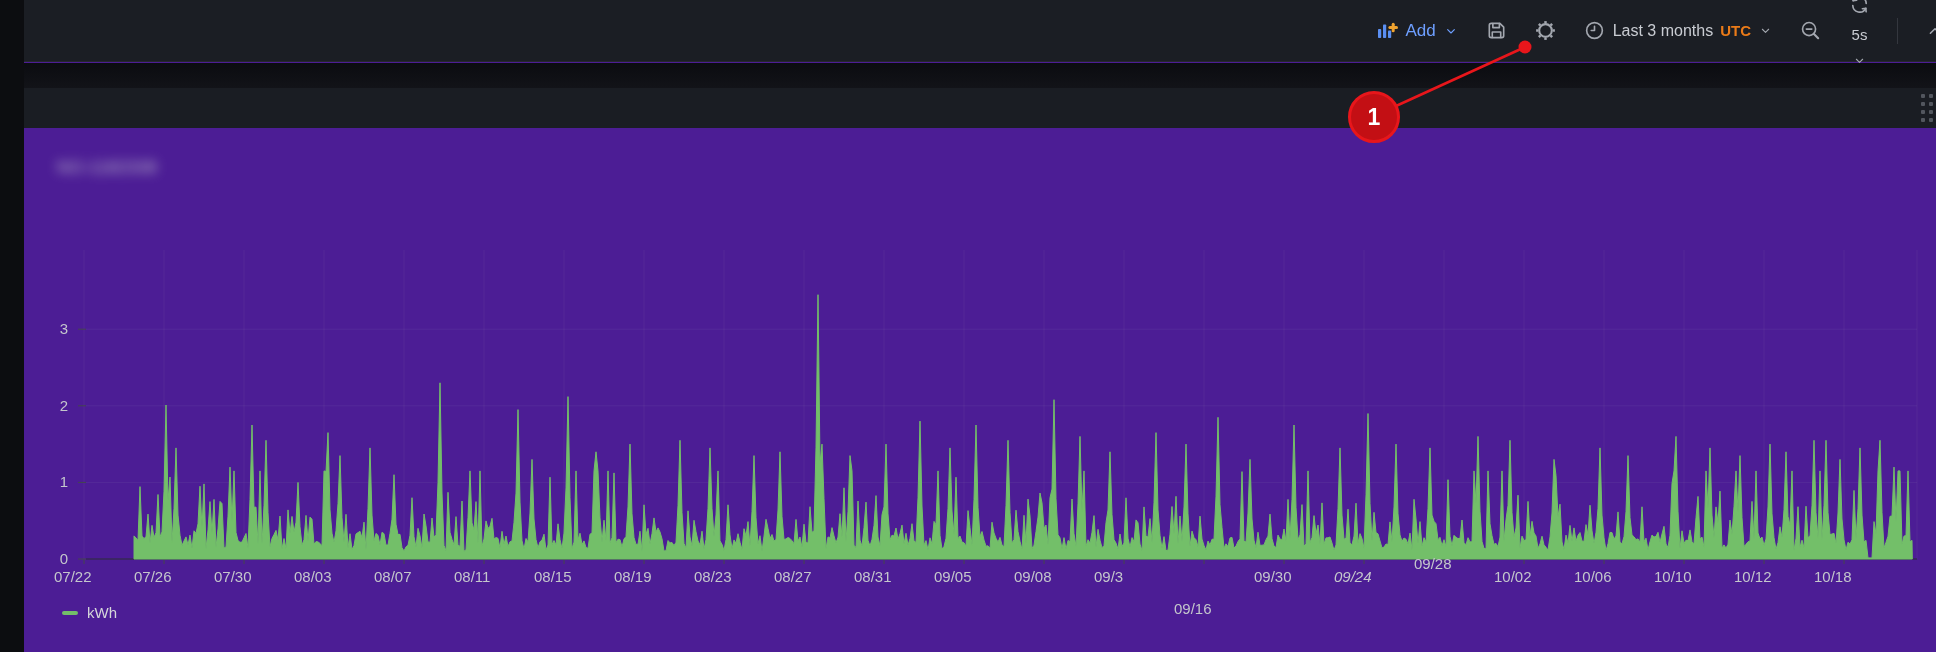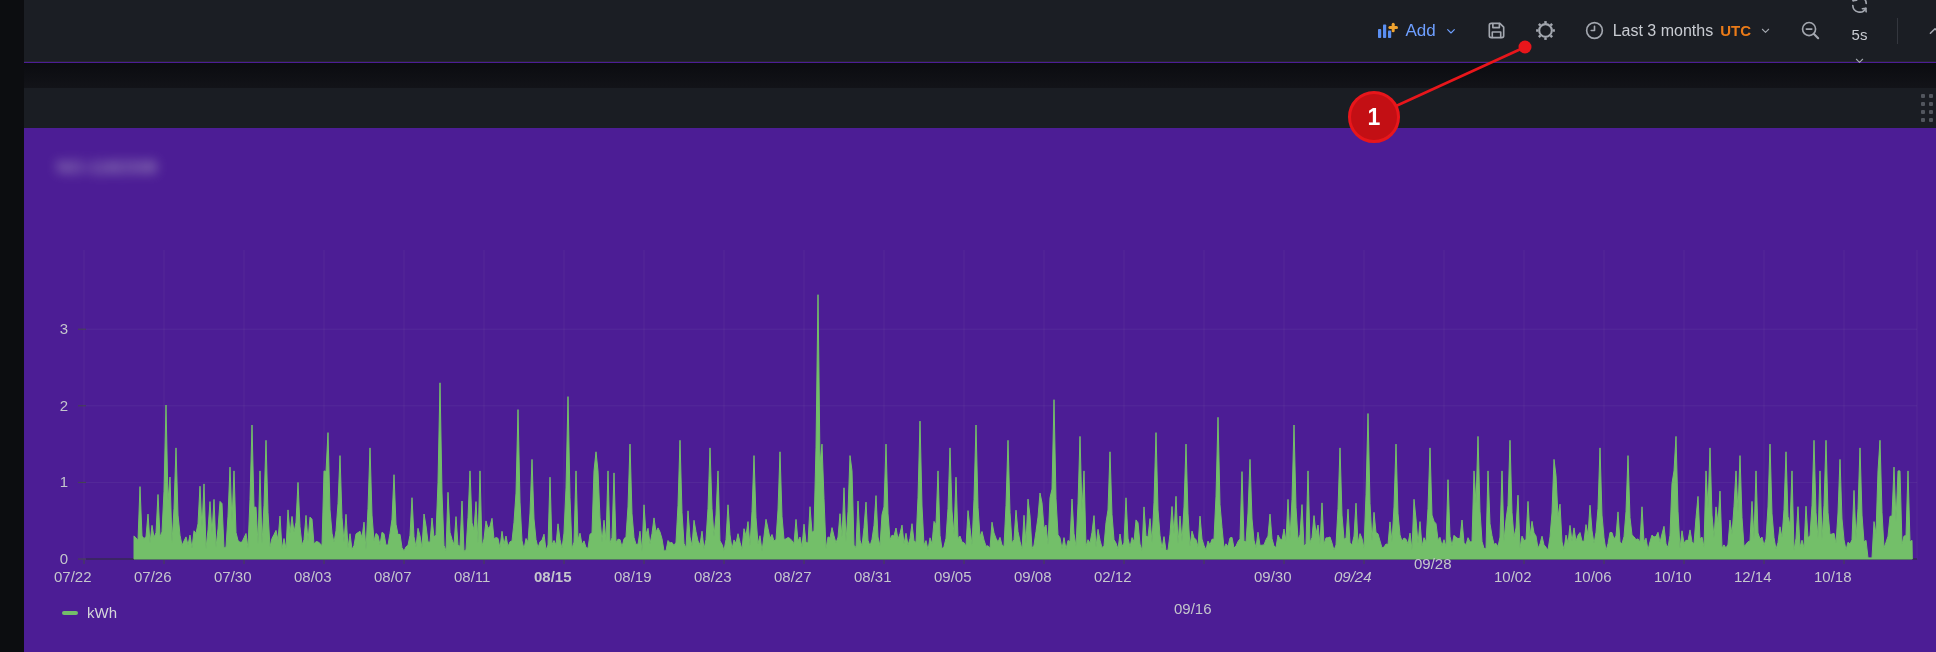--- a/index.html
+++ b/index.html
@@ -237,36 +237,36 @@
       <path d="M 110.0 559 L 110.0 535.9 L 112.0 538.0 L 114.0 540.3 L 116.0 486.6 L 118.0 536.1 L 120.0 538.5 L 122.0 536.8 L 124.0 514.1 L 126.0 543.1 L 128.0 525.3 L 130.0 537.5 L 132.0 532.6 L 134.0 494.5 L 136.0 536.9 L 138.0 531.9 L 140.0 491.3 L 142.0 405.0 L 144.0 500.5 L 146.0 477.0 L 148.0 542.3 L 150.0 508.4 L 152.0 447.9 L 154.0 515.1 L 156.0 535.2 L 158.0 545.4 L 160.0 541.0 L 162.0 536.9 L 164.0 545.0 L 166.0 535.1 L 168.0 548.4 L 170.0 530.8 L 172.0 533.4 L 174.0 523.8 L 176.0 486.2 L 178.0 528.1 L 180.0 483.9 L 182.0 548.8 L 184.0 529.9 L 186.0 501.6 L 188.0 533.3 L 190.0 499.4 L 192.0 547.3 L 194.0 528.8 L 196.0 501.4 L 198.0 503.6 L 200.0 548.1 L 202.0 546.9 L 204.0 516.1 L 206.0 467.1 L 208.0 521.6 L 210.0 470.9 L 212.0 532.5 L 214.0 540.6 L 216.0 542.3 L 218.0 542.1 L 220.0 537.7 L 222.0 533.5 L 224.0 548.2 L 226.0 499.3 L 228.0 425.0 L 230.0 507.3 L 232.0 507.1 L 234.0 543.7 L 236.0 470.9 L 238.0 544.0 L 240.0 505.4 L 242.0 440.3 L 244.0 512.5 L 246.0 547.1 L 248.0 538.4 L 250.0 534.6 L 252.0 530.4 L 254.0 540.2 L 256.0 516.0 L 258.0 549.0 L 260.0 538.5 L 262.0 548.8 L 264.0 509.9 L 266.0 533.5 L 268.0 516.4 L 270.0 532.1 L 272.0 522.2 L 274.0 482.4 L 276.0 526.8 L 278.0 545.2 L 280.0 539.7 L 282.0 515.4 L 284.0 540.9 L 286.0 517.1 L 288.0 519.2 L 290.0 544.2 L 292.0 541.6 L 294.0 541.9 L 296.0 543.4 L 298.0 545.8 L 300.0 470.9 L 302.0 471.6 L 304.0 432.6 L 306.0 509.9 L 308.0 533.2 L 310.0 542.4 L 312.0 530.7 L 314.0 503.6 L 316.0 455.6 L 318.0 517.7 L 320.0 541.9 L 322.0 514.3 L 324.0 547.9 L 326.0 533.7 L 328.0 549.6 L 330.0 545.5 L 332.0 534.0 L 334.0 532.6 L 336.0 531.3 L 338.0 537.8 L 340.0 522.1 L 342.0 549.5 L 344.0 508.4 L 346.0 447.9 L 348.0 515.1 L 350.0 540.9 L 352.0 533.4 L 354.0 535.3 L 356.0 545.0 L 358.0 532.3 L 360.0 533.7 L 362.0 545.1 L 364.0 545.0 L 366.0 533.3 L 368.0 519.2 L 370.0 474.7 L 372.0 524.2 L 374.0 534.6 L 376.0 534.3 L 378.0 547.7 L 380.0 551.0 L 382.0 546.8 L 384.0 545.3 L 386.0 535.3 L 388.0 497.7 L 390.0 536.7 L 392.0 546.9 L 394.0 528.3 L 396.0 535.8 L 398.0 548.1 L 400.0 514.0 L 402.0 525.8 L 404.0 542.0 L 406.0 542.2 L 408.0 518.0 L 410.0 537.0 L 412.0 534.8 L 414.0 482.4 L 416.0 382.8 L 418.0 493.0 L 420.0 545.4 L 422.0 550.7 L 424.0 492.3 L 426.0 532.3 L 428.0 539.4 L 430.0 544.8 L 432.0 516.6 L 434.0 545.4 L 436.0 546.2 L 438.0 501.0 L 440.0 551.2 L 442.0 549.7 L 444.0 517.6 L 446.0 470.9 L 448.0 522.9 L 450.0 529.9 L 452.0 501.6 L 454.0 542.9 L 456.0 470.9 L 458.0 546.2 L 460.0 539.0 L 462.0 520.9 L 464.0 528.4 L 466.0 526.2 L 468.0 518.3 L 470.0 539.1 L 472.0 537.5 L 474.0 538.3 L 476.0 548.1 L 478.0 531.3 L 480.0 544.4 L 482.0 536.0 L 484.0 546.5 L 486.0 541.8 L 488.0 541.0 L 490.0 522.3 L 492.0 493.1 L 494.0 409.6 L 496.0 502.1 L 498.0 540.8 L 500.0 549.1 L 502.0 538.5 L 504.0 541.9 L 506.0 513.0 L 508.0 459.4 L 510.0 519.0 L 512.0 539.5 L 514.0 547.8 L 516.0 541.8 L 518.0 540.1 L 520.0 534.2 L 522.0 550.1 L 524.0 545.0 L 526.0 477.2 L 528.0 544.7 L 530.0 540.5 L 532.0 545.1 L 534.0 523.8 L 536.0 539.6 L 538.0 548.6 L 540.0 533.1 L 542.0 487.9 L 544.0 396.6 L 546.0 497.7 L 548.0 548.6 L 550.0 542.1 L 552.0 470.9 L 554.0 539.8 L 556.0 533.2 L 558.0 544.6 L 560.0 540.9 L 562.0 547.6 L 564.0 548.3 L 566.0 534.2 L 568.0 533.1 L 570.0 470.9 L 572.0 451.8 L 574.0 470.9 L 576.0 517.9 L 578.0 541.9 L 580.0 520.2 L 582.0 540.7 L 584.0 470.9 L 586.0 542.9 L 588.0 537.8 L 590.0 472.9 L 592.0 542.6 L 594.0 539.2 L 596.0 539.6 L 598.0 546.9 L 600.0 539.0 L 602.0 536.5 L 604.0 506.9 L 606.0 444.1 L 608.0 513.8 L 610.0 537.4 L 612.0 544.4 L 614.0 544.2 L 616.0 531.2 L 618.0 551.3 L 620.0 504.8 L 622.0 534.3 L 624.0 528.3 L 626.0 544.0 L 628.0 533.7 L 630.0 517.9 L 632.0 532.0 L 634.0 527.9 L 636.0 532.0 L 638.0 538.8 L 640.0 551.0 L 642.0 550.7 L 644.0 540.5 L 646.0 542.9 L 648.0 542.5 L 650.0 545.6 L 652.0 542.3 L 654.0 505.4 L 656.0 440.3 L 658.0 512.5 L 660.0 543.4 L 662.0 548.1 L 664.0 510.8 L 666.0 537.0 L 668.0 545.9 L 670.0 520.3 L 672.0 531.8 L 674.0 541.0 L 676.0 544.9 L 678.0 531.2 L 680.0 549.1 L 682.0 539.5 L 684.0 508.4 L 686.0 447.9 L 688.0 508.4 L 690.0 536.4 L 692.0 514.9 L 694.0 470.9 L 696.0 540.9 L 698.0 544.3 L 700.0 550.6 L 702.0 539.5 L 704.0 504.8 L 706.0 534.9 L 708.0 548.8 L 710.0 539.9 L 712.0 543.3 L 714.0 533.7 L 716.0 542.3 L 718.0 549.5 L 720.0 528.7 L 722.0 536.0 L 724.0 521.6 L 726.0 546.0 L 728.0 511.5 L 730.0 455.6 L 732.0 517.7 L 734.0 543.9 L 736.0 535.7 L 738.0 551.0 L 740.0 536.1 L 742.0 519.3 L 744.0 528.4 L 746.0 538.5 L 748.0 534.5 L 750.0 541.0 L 752.0 539.5 L 754.0 510.0 L 756.0 451.8 L 758.0 516.4 L 760.0 539.4 L 762.0 539.0 L 764.0 537.5 L 766.0 538.5 L 768.0 540.7 L 770.0 543.7 L 772.0 519.4 L 774.0 541.1 L 776.0 537.0 L 778.0 547.5 L 780.0 524.2 L 782.0 542.6 L 784.0 543.0 L 786.0 506.7 L 788.0 532.3 L 790.0 531.0 L 792.0 447.2 L 794.0 294.7 L 796.0 463.0 L 798.0 444.1 L 800.0 498.6 L 802.0 549.0 L 804.0 536.9 L 806.0 538.0 L 808.0 527.6 L 810.0 535.9 L 812.0 543.0 L 814.0 537.1 L 816.0 513.7 L 818.0 537.2 L 820.0 487.8 L 822.0 541.1 L 824.0 511.5 L 826.0 455.6 L 828.0 470.9 L 830.0 545.2 L 832.0 547.4 L 834.0 501.0 L 836.0 540.1 L 838.0 546.2 L 840.0 527.6 L 842.0 502.1 L 844.0 540.3 L 846.0 546.0 L 848.0 539.3 L 850.0 525.5 L 852.0 495.6 L 854.0 537.0 L 856.0 546.1 L 858.0 514.7 L 860.0 506.9 L 862.0 444.1 L 864.0 513.8 L 866.0 539.8 L 868.0 535.2 L 870.0 536.0 L 872.0 528.0 L 874.0 539.2 L 876.0 533.6 L 878.0 525.1 L 880.0 544.1 L 882.0 533.3 L 884.0 545.3 L 886.0 538.4 L 888.0 523.7 L 890.0 541.1 L 892.0 542.4 L 894.0 497.7 L 896.0 421.1 L 898.0 506.0 L 900.0 545.2 L 902.0 540.6 L 904.0 550.1 L 906.0 537.8 L 908.0 544.1 L 910.0 521.4 L 912.0 524.7 L 914.0 470.9 L 916.0 535.3 L 918.0 549.1 L 920.0 546.5 L 922.0 538.3 L 924.0 508.4 L 926.0 447.9 L 928.0 511.0 L 930.0 534.4 L 932.0 477.2 L 934.0 538.5 L 936.0 536.0 L 938.0 542.1 L 940.0 542.8 L 942.0 546.1 L 944.0 510.6 L 946.0 527.7 L 948.0 545.1 L 950.0 499.3 L 952.0 425.0 L 954.0 507.3 L 956.0 536.4 L 958.0 531.5 L 960.0 540.1 L 962.0 546.2 L 964.0 545.8 L 966.0 548.3 L 968.0 522.2 L 970.0 532.9 L 972.0 538.3 L 974.0 542.1 L 976.0 537.4 L 978.0 545.0 L 980.0 546.7 L 982.0 505.4 L 984.0 440.3 L 986.0 512.5 L 988.0 542.9 L 990.0 539.8 L 992.0 510.2 L 994.0 531.6 L 996.0 541.3 L 998.0 549.5 L 1000.0 515.3 L 1002.0 543.7 L 1004.0 499.1 L 1006.0 516.0 L 1008.0 548.4 L 1010.0 545.2 L 1012.0 531.5 L 1014.0 517.1 L 1016.0 493.0 L 1018.0 502.8 L 1020.0 528.2 L 1022.0 525.0 L 1024.0 544.4 L 1026.0 497.8 L 1028.0 489.1 L 1030.0 399.7 L 1032.0 498.7 L 1034.0 534.7 L 1036.0 537.8 L 1038.0 548.8 L 1040.0 537.6 L 1042.0 549.2 L 1044.0 540.4 L 1046.0 541.8 L 1048.0 499.0 L 1050.0 533.7 L 1052.0 546.4 L 1054.0 503.8 L 1056.0 436.4 L 1058.0 511.2 L 1060.0 470.9 L 1062.0 546.4 L 1064.0 539.7 L 1066.0 543.0 L 1068.0 532.3 L 1070.0 515.6 L 1072.0 547.2 L 1074.0 529.3 L 1076.0 540.2 L 1078.0 547.7 L 1080.0 545.6 L 1082.0 522.5 L 1084.0 510.0 L 1086.0 451.8 L 1088.0 514.6 L 1090.0 539.6 L 1092.0 543.1 L 1094.0 548.9 L 1096.0 534.0 L 1098.0 546.4 L 1100.0 543.0 L 1102.0 497.8 L 1104.0 538.2 L 1106.0 547.2 L 1108.0 537.6 L 1110.0 541.8 L 1112.0 519.9 L 1114.0 522.8 L 1116.0 544.1 L 1118.0 550.5 L 1120.0 506.9 L 1122.0 536.4 L 1124.0 536.9 L 1126.0 518.6 L 1128.0 542.2 L 1130.0 502.3 L 1132.0 432.6 L 1134.0 509.9 L 1136.0 535.2 L 1138.0 548.6 L 1140.0 536.6 L 1142.0 550.6 L 1144.0 550.1 L 1146.0 534.2 L 1148.0 506.5 L 1150.0 533.8 L 1152.0 496.3 L 1154.0 543.4 L 1156.0 516.0 L 1158.0 541.4 L 1160.0 506.9 L 1162.0 444.1 L 1164.0 513.8 L 1166.0 546.6 L 1168.0 531.1 L 1170.0 537.6 L 1172.0 539.7 L 1174.0 546.7 L 1176.0 516.1 L 1178.0 539.1 L 1180.0 545.6 L 1182.0 549.9 L 1184.0 541.1 L 1186.0 545.0 L 1188.0 539.2 L 1190.0 539.3 L 1192.0 496.2 L 1194.0 417.3 L 1196.0 504.7 L 1198.0 527.4 L 1200.0 548.2 L 1202.0 543.8 L 1204.0 546.6 L 1206.0 537.9 L 1208.0 537.4 L 1210.0 548.0 L 1212.0 546.0 L 1214.0 541.5 L 1216.0 538.8 L 1218.0 471.6 L 1220.0 541.4 L 1222.0 541.9 L 1224.0 513.0 L 1226.0 459.4 L 1228.0 519.0 L 1230.0 540.2 L 1232.0 547.8 L 1234.0 532.2 L 1236.0 545.4 L 1238.0 545.2 L 1240.0 544.9 L 1242.0 539.7 L 1244.0 536.1 L 1246.0 514.1 L 1248.0 538.7 L 1250.0 546.1 L 1252.0 547.6 L 1254.0 535.1 L 1256.0 539.0 L 1258.0 540.1 L 1260.0 529.0 L 1262.0 541.1 L 1264.0 499.4 L 1266.0 538.7 L 1268.0 499.3 L 1270.0 425.0 L 1272.0 507.3 L 1274.0 539.5 L 1276.0 534.9 L 1278.0 504.6 L 1280.0 546.1 L 1282.0 543.9 L 1284.0 470.9 L 1286.0 542.4 L 1288.0 537.6 L 1290.0 515.6 L 1292.0 533.8 L 1294.0 525.0 L 1296.0 544.1 L 1298.0 502.9 L 1300.0 544.2 L 1302.0 537.9 L 1304.0 537.8 L 1306.0 537.0 L 1308.0 543.1 L 1310.0 550.2 L 1312.0 544.9 L 1314.0 508.4 L 1316.0 447.9 L 1318.0 515.1 L 1320.0 539.2 L 1322.0 538.2 L 1324.0 509.2 L 1326.0 543.0 L 1328.0 544.8 L 1330.0 536.1 L 1332.0 503.2 L 1334.0 543.4 L 1336.0 533.6 L 1338.0 538.5 L 1340.0 548.4 L 1342.0 494.7 L 1344.0 413.5 L 1346.0 503.4 L 1348.0 540.8 L 1350.0 512.3 L 1352.0 532.6 L 1354.0 533.9 L 1356.0 541.0 L 1358.0 547.9 L 1360.0 547.1 L 1362.0 544.0 L 1364.0 544.5 L 1366.0 521.9 L 1368.0 541.8 L 1370.0 506.9 L 1372.0 444.1 L 1374.0 513.8 L 1376.0 534.9 L 1378.0 541.3 L 1380.0 538.0 L 1382.0 539.2 L 1384.0 543.9 L 1386.0 533.1 L 1388.0 549.7 L 1390.0 499.3 L 1392.0 518.9 L 1394.0 543.6 L 1396.0 521.6 L 1398.0 546.5 L 1400.0 537.7 L 1402.0 542.2 L 1404.0 508.4 L 1406.0 447.9 L 1408.0 515.1 L 1410.0 521.3 L 1412.0 523.7 L 1414.0 539.7 L 1416.0 537.3 L 1418.0 545.8 L 1420.0 539.7 L 1422.0 546.6 L 1424.0 479.7 L 1426.0 536.2 L 1428.0 545.8 L 1430.0 535.3 L 1432.0 537.3 L 1434.0 538.6 L 1436.0 538.3 L 1438.0 520.0 L 1440.0 542.5 L 1442.0 544.9 L 1444.0 537.7 L 1446.0 541.9 L 1448.0 541.8 L 1450.0 470.9 L 1452.0 503.8 L 1454.0 436.4 L 1456.0 511.2 L 1458.0 541.5 L 1460.0 548.3 L 1462.0 548.9 L 1464.0 470.9 L 1466.0 523.8 L 1468.0 535.7 L 1470.0 544.3 L 1472.0 543.4 L 1474.0 546.8 L 1476.0 537.1 L 1478.0 470.9 L 1480.0 541.1 L 1482.0 519.6 L 1484.0 505.4 L 1486.0 440.3 L 1488.0 512.5 L 1490.0 537.1 L 1492.0 528.0 L 1494.0 495.2 L 1496.0 548.5 L 1498.0 536.1 L 1500.0 540.5 L 1502.0 539.8 L 1504.0 501.4 L 1506.0 536.4 L 1508.0 521.3 L 1510.0 533.0 L 1512.0 536.0 L 1514.0 548.3 L 1516.0 543.9 L 1518.0 536.2 L 1520.0 544.8 L 1522.0 547.3 L 1524.0 550.1 L 1526.0 536.9 L 1528.0 513.0 L 1530.0 459.4 L 1532.0 475.5 L 1534.0 516.8 L 1536.0 504.2 L 1538.0 542.0 L 1540.0 549.5 L 1542.0 535.1 L 1544.0 543.3 L 1546.0 525.4 L 1548.0 541.5 L 1550.0 527.9 L 1552.0 541.1 L 1554.0 535.3 L 1556.0 532.5 L 1558.0 541.1 L 1560.0 541.4 L 1562.0 524.6 L 1564.0 534.9 L 1566.0 505.2 L 1568.0 530.8 L 1570.0 543.6 L 1572.0 532.3 L 1574.0 508.4 L 1576.0 447.9 L 1578.0 515.1 L 1580.0 537.8 L 1582.0 550.5 L 1584.0 543.7 L 1586.0 532.4 L 1588.0 532.6 L 1590.0 539.1 L 1592.0 536.0 L 1594.0 511.9 L 1596.0 542.3 L 1598.0 543.8 L 1600.0 536.6 L 1602.0 511.5 L 1604.0 455.6 L 1606.0 517.7 L 1608.0 534.9 L 1610.0 536.8 L 1612.0 539.6 L 1614.0 538.9 L 1616.0 542.2 L 1618.0 506.8 L 1620.0 541.7 L 1622.0 538.2 L 1624.0 550.1 L 1626.0 541.8 L 1628.0 535.0 L 1630.0 537.1 L 1632.0 536.3 L 1634.0 532.3 L 1636.0 542.3 L 1638.0 534.0 L 1640.0 526.3 L 1642.0 544.0 L 1644.0 547.5 L 1646.0 535.2 L 1648.0 483.3 L 1650.0 470.9 L 1652.0 436.4 L 1654.0 511.2 L 1656.0 548.7 L 1658.0 530.8 L 1660.0 543.4 L 1662.0 540.2 L 1664.0 540.6 L 1666.0 529.9 L 1668.0 541.8 L 1670.0 543.8 L 1672.0 517.7 L 1674.0 496.4 L 1676.0 538.8 L 1678.0 537.1 L 1680.0 547.2 L 1682.0 470.9 L 1684.0 508.4 L 1686.0 447.9 L 1688.0 515.1 L 1690.0 537.6 L 1692.0 506.9 L 1694.0 522.8 L 1696.0 491.1 L 1698.0 548.0 L 1700.0 544.9 L 1702.0 548.1 L 1704.0 544.3 L 1706.0 520.0 L 1708.0 534.4 L 1710.0 506.4 L 1712.0 470.9 L 1714.0 511.5 L 1716.0 455.6 L 1718.0 517.7 L 1720.0 546.4 L 1722.0 544.3 L 1724.0 541.8 L 1726.0 540.9 L 1728.0 501.4 L 1730.0 538.7 L 1732.0 470.9 L 1734.0 533.0 L 1736.0 539.0 L 1738.0 537.0 L 1740.0 545.5 L 1742.0 539.0 L 1744.0 506.9 L 1746.0 444.1 L 1748.0 513.8 L 1750.0 537.5 L 1752.0 549.3 L 1754.0 542.5 L 1756.0 526.8 L 1758.0 537.6 L 1760.0 509.6 L 1762.0 451.8 L 1764.0 516.4 L 1766.0 525.3 L 1768.0 470.9 L 1770.0 550.5 L 1772.0 538.2 L 1774.0 506.7 L 1776.0 547.3 L 1778.0 540.2 L 1780.0 547.9 L 1782.0 506.2 L 1784.0 537.6 L 1786.0 535.8 L 1788.0 505.4 L 1790.0 440.3 L 1792.0 512.5 L 1794.0 538.1 L 1796.0 470.9 L 1798.0 539.6 L 1800.0 505.4 L 1802.0 440.3 L 1804.0 512.5 L 1806.0 534.6 L 1808.0 534.0 L 1810.0 533.3 L 1812.0 543.6 L 1814.0 513.0 L 1816.0 459.4 L 1818.0 519.0 L 1820.0 539.8 L 1822.0 550.0 L 1824.0 542.2 L 1826.0 544.1 L 1828.0 539.8 L 1830.0 490.4 L 1832.0 538.3 L 1834.0 508.4 L 1836.0 447.9 L 1838.0 515.1 L 1840.0 542.0 L 1842.0 540.3 L 1844.0 557.9 L 1846.0 557.9 L 1848.0 557.9 L 1850.0 521.6 L 1852.0 534.0 L 1854.0 470.9 L 1856.0 440.3 L 1858.0 512.5 L 1860.0 547.9 L 1862.0 542.3 L 1864.0 536.2 L 1866.0 516.3 L 1868.0 516.1 L 1870.0 467.1 L 1872.0 521.6 L 1874.0 470.9 L 1876.0 470.9 L 1878.0 544.6 L 1880.0 536.1 L 1882.0 535.6 L 1884.0 470.9 L 1886.0 541.9 L 1888.0 540.3 L 1888.3 559 Z" fill="#73bf69" stroke="#73bf69" stroke-width="1"></path>
     </svg>
 
   <div id="labels">
       <div class="axis-label" style="left: 30px; top: 567px; width: 60px;">07/22</div>
       <div class="axis-label" style="left: 110px; top: 567px; width: 60px;">07/26</div>
       <div class="axis-label" style="left: 190px; top: 567px; width: 60px;">07/30</div>
       <div class="axis-label" style="left: 270px; top: 567px; width: 60px;">08/03</div>
       <div class="axis-label" style="left: 350px; top: 567px; width: 60px;">08/07</div>
       <div class="axis-label" style="left: 430px; top: 567px; width: 60px;">08/11</div>
-      <div class="axis-label" style="left: 510px; top: 567px; width: 60px; font-weight: bold;">08/15</div>
+      <div class="axis-label" style="left: 510px; top: 567px; width: 60px;">08/15</div>
       <div class="axis-label" style="left: 590px; top: 567px; width: 60px;">08/19</div>
       <div class="axis-label" style="left: 670px; top: 567px; width: 60px;">08/23</div>
       <div class="axis-label" style="left: 750px; top: 567px; width: 60px;">08/27</div>
       <div class="axis-label" style="left: 830px; top: 567px; width: 60px;">08/31</div>
       <div class="axis-label" style="left: 910px; top: 567px; width: 60px;">09/05</div>
       <div class="axis-label" style="left: 990px; top: 567px; width: 60px;">09/08</div>
-      <div class="axis-label" style="left: 1070px; top: 567px; width: 60px;">02/12</div>
+      <div class="axis-label" style="left: 1070px; top: 567px; width: 60px;">09/3</div>
       <div class="axis-label" style="left: 1150px; top: 599px; width: 60px;">09/16</div>
       <div class="axis-label" style="left: 1230px; top: 567px; width: 60px;">09/30</div>
       <div class="axis-label" style="left: 1310px; top: 567px; width: 60px; font-style: italic;">09/24</div>
       <div class="axis-label" style="left: 1390px; top: 554px; width: 60px;">09/28</div>
       <div class="axis-label" style="left: 1470px; top: 567px; width: 60px;">10/02</div>
       <div class="axis-label" style="left: 1550px; top: 567px; width: 60px;">10/06</div>
       <div class="axis-label" style="left: 1630px; top: 567px; width: 60px;">10/10</div>
-      <div class="axis-label" style="left: 1710px; top: 567px; width: 60px;">12/14</div>
+      <div class="axis-label" style="left: 1710px; top: 567px; width: 60px;">10/12</div>
       <div class="axis-label" style="left: 1790px; top: 567px; width: 60px;">10/18</div>
       <div class="axis-label ylab" style="left: 10px; top: 549px;">0</div>
       <div class="axis-label ylab" style="left: 10px; top: 472.4px;">1</div>
       <div class="axis-label ylab" style="left: 10px; top: 395.8px;">2</div>
       <div class="axis-label ylab" style="left: 10px; top: 319.2px;">3</div>
     </div>
 
   <div class="legend">
     <span class="swatch"></span>
     <span class="ltext">kWh</span>

